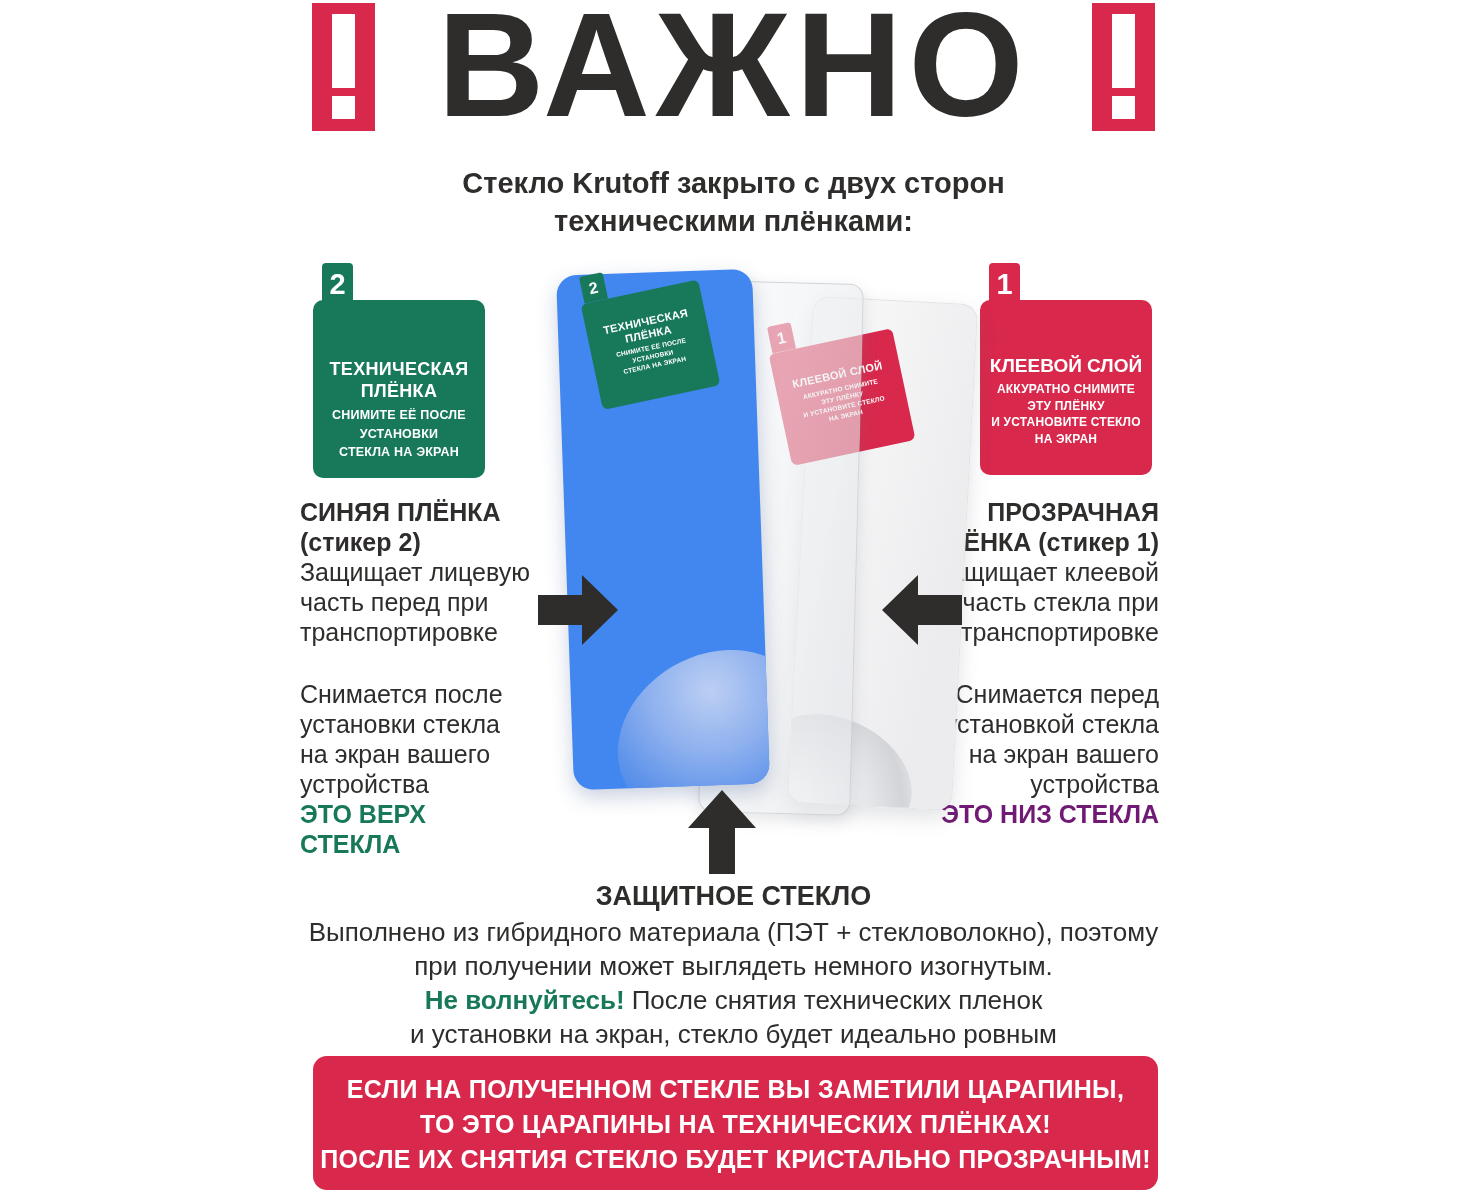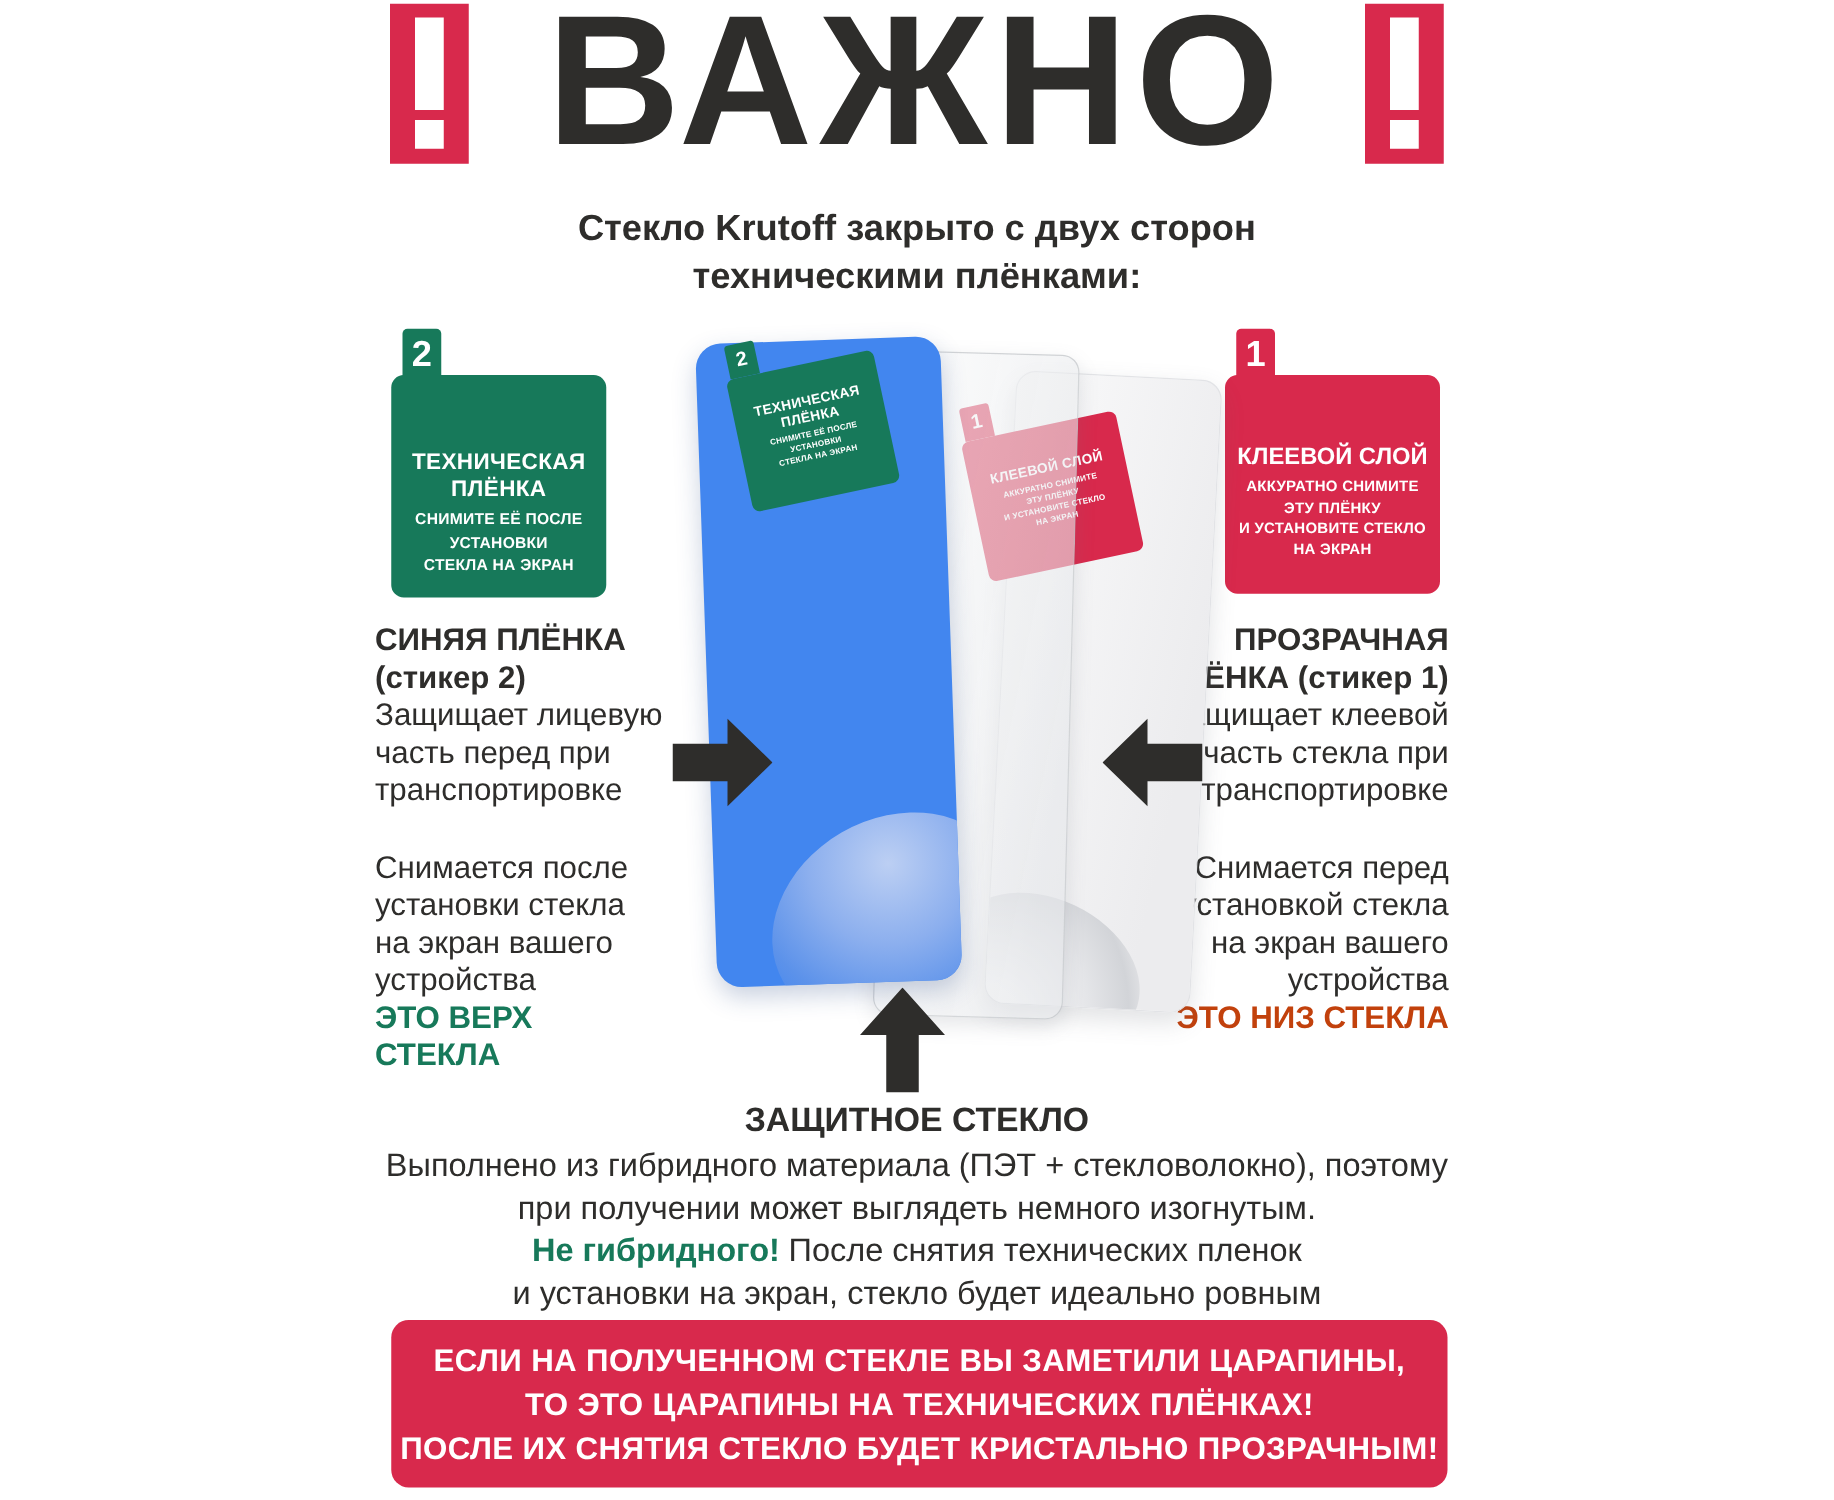--- a/index.html
+++ b/index.html
@@ -31,21 +31,21 @@
   .card-title{font-weight:bold;font-size:18px;line-height:22px;letter-spacing:.3px;}
   .card-title-big{font-weight:bold;font-size:19px;line-height:23px;}
   .card-small{font-weight:bold;font-size:12.5px;line-height:18.5px;letter-spacing:.2px;margin-top:4px;}
   .card-small-tight{font-weight:bold;font-size:12px;line-height:16.5px;letter-spacing:.2px;margin-top:4px;}
 
   
   .desc{position:absolute;top:497px;width:232px;font-size:25px;line-height:30px;color:#2e2d2b;}
   .desc .ttl{font-weight:bold;}
   .desc .para2{margin-top:32px;}
   .hl-green{font-weight:bold;color:#17795a;}
-  .hl-red{font-weight:bold;color:#c2410c;}
+  .hl-red{font-weight:bold;color:#701a75;}
 
   
   .arrow{position:absolute;z-index:10;}
   .arrow svg{display:block;}
   .flip-x{transform:scaleX(-1);}
 
   
   .films{position:absolute;left:555px;top:250px;width:420px;height:575px;}
   .film-right{position:absolute;z-index:1;left:245px;top:50px;width:163px;height:505px;
     transform:rotate(3deg);border-radius:16px;border:1px solid #e2e3e6;
@@ -219,21 +219,21 @@
     <svg width="68" height="84" viewBox="0 0 68 84">
         <polygon points="34,0 68,38 47,38 47,84 21,84 21,38 0,38" fill="#2e2d2b"></polygon>
       </svg>
   </div>
 
   <div class="glass-heading">ЗАЩИТНОЕ СТЕКЛО</div>
   <div class="glass-para">
     <div>Выполнено из гибридного материала (ПЭТ + стекловолокно), поэтому</div>
     <div>при получении может выглядеть немного изогнутым.</div>
     <div>
-      <span class="hl-green">Не гибридного!</span><span class="note-rest">После снятия технических пленок</span>
+      <span class="hl-green">Не волнуйтесь!</span><span class="note-rest">После снятия технических пленок</span>
     </div>
     <div>и установки на экран, стекло будет идеально ровным</div>
   </div>
 
   <div class="banner">
     <div>ЕСЛИ НА ПОЛУЧЕННОМ СТЕКЛЕ ВЫ ЗАМЕТИЛИ ЦАРАПИНЫ,</div>
     <div>ТО ЭТО ЦАРАПИНЫ НА ТЕХНИЧЕСКИХ ПЛЁНКАХ!</div>
     <div>ПОСЛЕ ИХ СНЯТИЯ СТЕКЛО БУДЕТ КРИСТАЛЬНО ПРОЗРАЧНЫМ!</div>
   </div>
 

